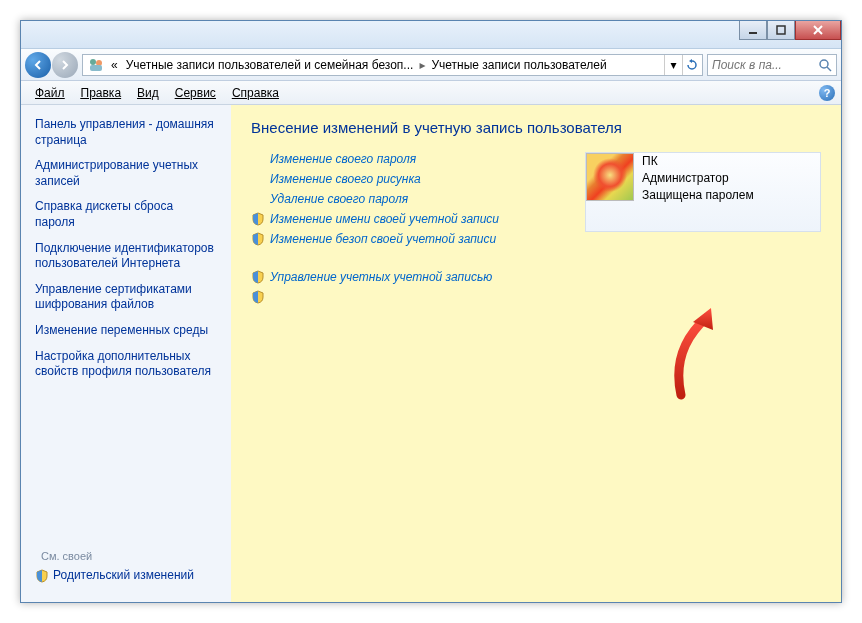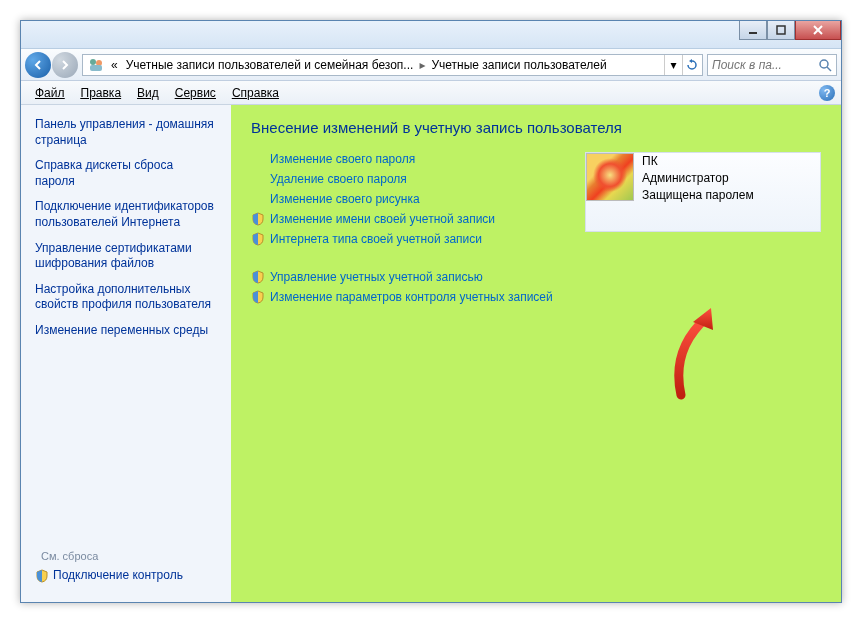--- a/index.html
+++ b/index.html
@@ -34,24 +34,24 @@
 .help-icon { position: absolute; right: 6px; width: 16px; height: 16px; border-radius: 50%; background: radial-gradient(circle at 30% 30%, #7fb8f0, #2a6fb8); color: #fff; font-weight: bold; text-align: center; line-height: 16px; font-size: 11px; cursor: pointer; }
 
 .body-area { display: flex; height: calc(100% - 84px); }
 .sidebar { width: 210px; background: #f1f5fb; padding: 12px 16px 8px 14px; display: flex; flex-direction: column; }
 .side-head { color: #003399; font-size: 12px; margin-bottom: 10px; line-height: 1.3; }
 .side-link { color: #003399; font-size: 12px; margin-bottom: 10px; line-height: 1.3; cursor: pointer; }
 .side-bottom { margin-top: auto; }
 .see-also { color: #7a8aa0; font-size: 11px; margin-bottom: 6px; padding-left: 6px; }
 .shield-link { display: flex; align-items: center; gap: 4px; }
 
-.main { flex: 1; padding: 14px 20px; background: #bef264; position: relative; }
+.main { flex: 1; padding: 14px 20px; background: #fef9c3; position: relative; }
 .main-title { color: #003399; font-size: 15px; margin-bottom: 16px; }
 .action-area { display: flex; }
-.action-list { flex: 1; }
+.action-list { flex: 1; font-style: italic; }
 .action-link { display: flex; align-items: center; gap: 5px; margin-bottom: 6px; }
 .action-link a { color: #0066cc; cursor: pointer; }
 .action-gap { height: 18px; }
 
 .user-card { width: 236px; height: 80px; border: 1px solid #d6e0ec; background: linear-gradient(to bottom, #fcfdff, #eef4fb); padding: 0; display: flex; gap: 8px; }
 .user-pic { width: 48px; height: 48px; border: 1px solid #bbb; background: linear-gradient(135deg, #f8d060 0%, #f8d060 30%, #e88030 40%, #f04020 55%, #e8d850 70%, #a0c850 100%); position: relative; }
 .user-pic::after { content: ""; position: absolute; inset: 4px; background: radial-gradient(circle at 50% 45%, #f8e080 0%, #f05030 40%, transparent 60%); }
 .user-info { line-height: 1.4; }
 .user-name { font-weight: normal; }
 
@@ -134,84 +134,84 @@
     <span class="menu-item"><u>Правка</u></span>
     <span class="menu-item"><u>Вид</u></span>
     <span class="menu-item"><u>Сервис</u></span>
     <span class="menu-item"><u>Справка</u></span>
     <div class="help-icon">?</div>
   </div>
 
   <div class="body-area">
     <div class="sidebar">
       <div class="side-head">Панель управления - домашняя страница</div>
+      <div class="side-link">Администрирование учетных записей</div>
       <div class="side-link">Справка дискеты сброса пароля</div>
       <div class="side-link">Подключение идентификаторов пользователей Интернета</div>
       <div class="side-link">Управление сертификатами шифрования файлов</div>
+      <div class="side-link">Изменение переменных среды</div>
       <div class="side-link">Настройка дополнительных свойств профиля пользователя</div>
-      <div class="side-link">Изменение переменных среды</div>
       <div class="side-bottom">
-        <div class="see-also">См. сброса</div>
+        <div class="see-also">См. своей</div>
         <div class="side-link shield-link">
           <span class="shield"><svg viewBox="0 0 14 14">
                 <path d="M7 1 L12 3 L12 7 Q12 12 7 13 Q2 12 2 7 L2 3 Z" fill="#f8d050" stroke="#b8902a"></path>
                 <path d="M7 1 L7 13 Q2 12 2 7 L2 3 Z" fill="#4a90d8"></path>
               </svg></span>
-          <span>Подключение контроль</span>
+          <span>Родительский изменений</span>
         </div>
       </div>
     </div>
 
     <div class="main">
       <div class="main-title">Внесение изменений в учетную запись пользователя</div>
       <div class="action-area">
         <div class="action-list">
           <div id="actions1">
               <div class="action-link">
                 <span style="width:14px"></span>
                 <a>Изменение своего пароля</a>
               </div>
               <div class="action-link">
                 <span style="width:14px"></span>
+                <a>Изменение своего рисунка</a>
+              </div>
+              <div class="action-link">
+                <span style="width:14px"></span>
                 <a>Удаление своего пароля</a>
               </div>
               <div class="action-link">
-                <span style="width:14px"></span>
-                <a>Изменение своего рисунка</a>
-              </div>
-              <div class="action-link">
                 <span class="shield"><svg viewBox="0 0 14 14">
                     <path d="M7 1 L12 3 L12 7 Q12 12 7 13 Q2 12 2 7 L2 3 Z" fill="#f8d050" stroke="#b8902a"></path>
                     <path d="M7 1 L7 13 Q2 12 2 7 L2 3 Z" fill="#4a90d8"></path>
                   </svg></span>
                 <a>Изменение имени своей учетной записи</a>
               </div>
               <div class="action-link">
                 <span class="shield"><svg viewBox="0 0 14 14">
                     <path d="M7 1 L12 3 L12 7 Q12 12 7 13 Q2 12 2 7 L2 3 Z" fill="#f8d050" stroke="#b8902a"></path>
                     <path d="M7 1 L7 13 Q2 12 2 7 L2 3 Z" fill="#4a90d8"></path>
                   </svg></span>
-                <a>Интернета типа своей учетной записи</a>
+                <a>Изменение безоп своей учетной записи</a>
               </div>
             </div>
           <div class="action-gap"></div>
           <div id="actions2">
               <div class="action-link">
                 <span class="shield"><svg viewBox="0 0 14 14">
                     <path d="M7 1 L12 3 L12 7 Q12 12 7 13 Q2 12 2 7 L2 3 Z" fill="#f8d050" stroke="#b8902a"></path>
                     <path d="M7 1 L7 13 Q2 12 2 7 L2 3 Z" fill="#4a90d8"></path>
                   </svg></span>
                 <a>Управление учетных учетной записью</a>
               </div>
               <div class="action-link">
                 <span class="shield"><svg viewBox="0 0 14 14">
                     <path d="M7 1 L12 3 L12 7 Q12 12 7 13 Q2 12 2 7 L2 3 Z" fill="#f8d050" stroke="#b8902a"></path>
                     <path d="M7 1 L7 13 Q2 12 2 7 L2 3 Z" fill="#4a90d8"></path>
                   </svg></span>
-                <a>Изменение параметров контроля учетных записей</a>
               </div>
             </div>
         </div>
         <div class="user-card">
           <div class="user-pic"></div>
           <div class="user-info">
             <div class="user-name">ПК</div>
             <div>Администратор</div>
             <div>Защищена паролем</div>
           </div>

